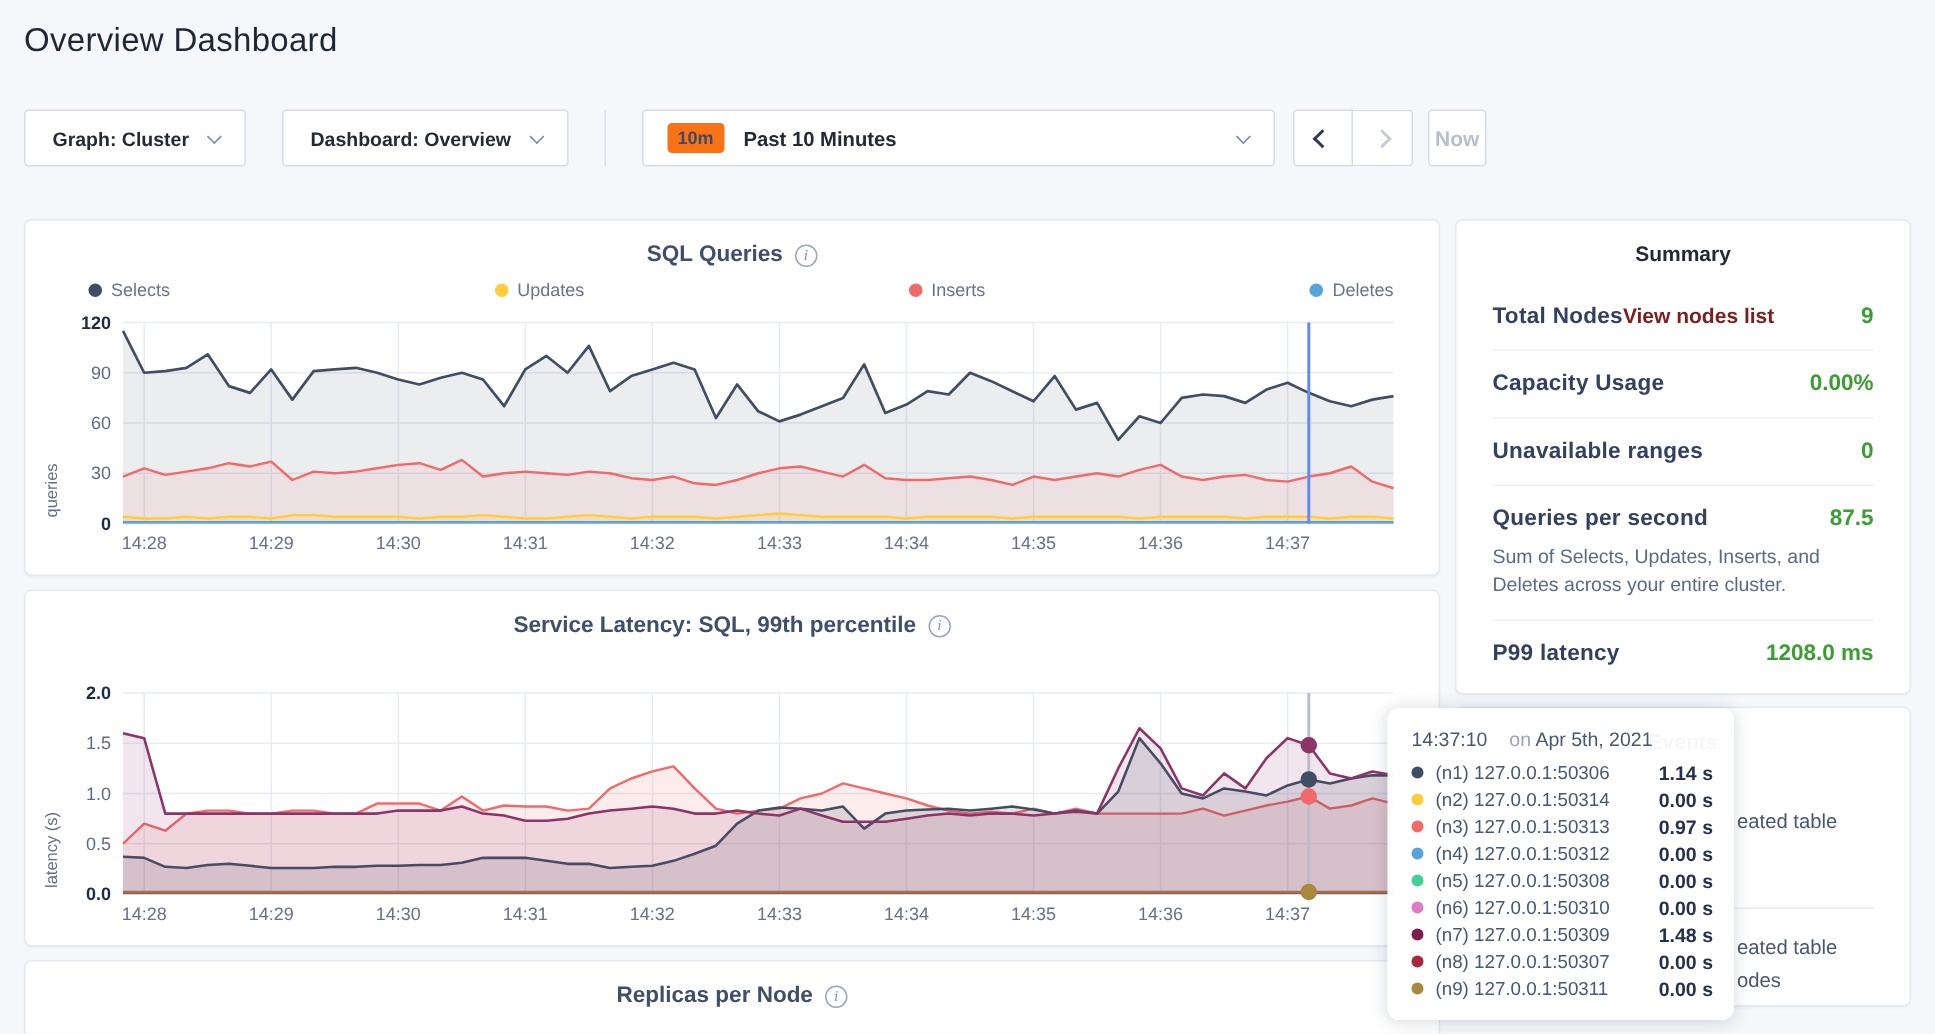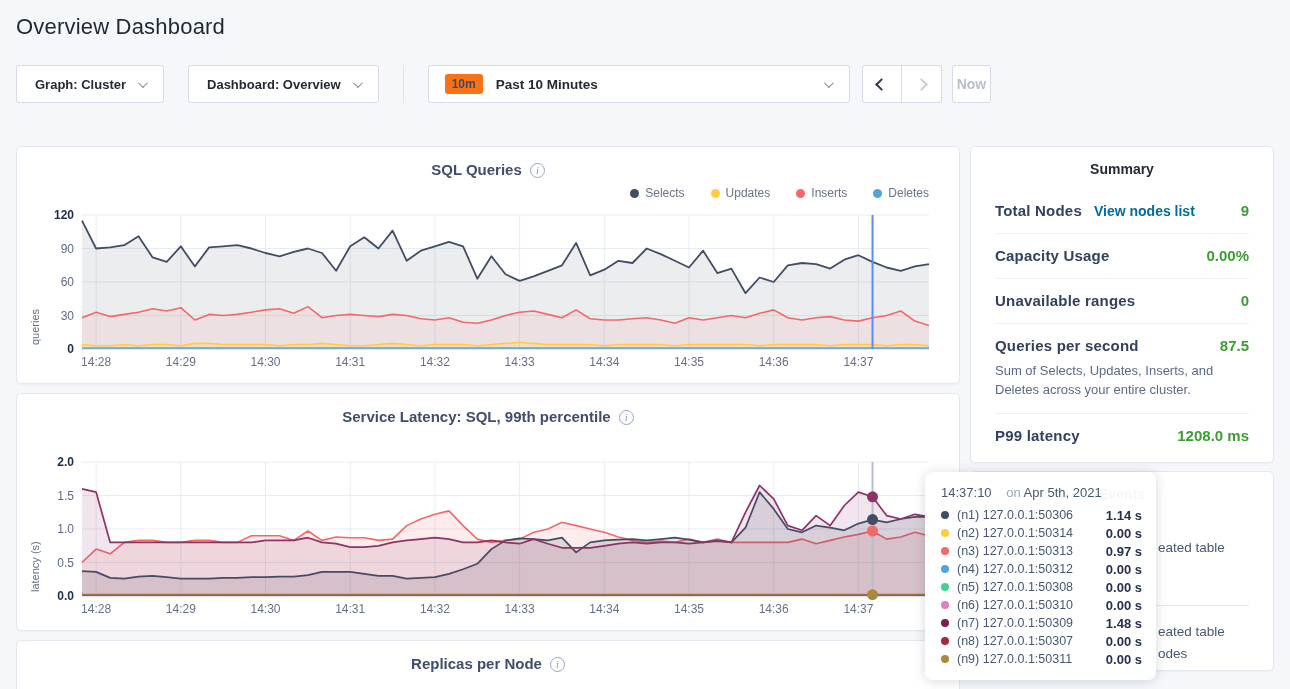--- a/index.html
+++ b/index.html
@@ -2,21 +2,21 @@
 <html><head>
 <meta charset="utf-8">
 <style>
   * { box-sizing: border-box; margin: 0; padding: 0; }
   html,body { width:1290px; height:689px; overflow:hidden; }
   body { background:#F5F7FA; font-family:"Liberation Sans", sans-serif; color:#475872; position:relative; }
   .page { padding:14px 0 0 16px; width:1274px; }
   h1 { font-size:22px; font-weight:500; color:#1D2736; letter-spacing:.2px; margin-bottom:25px; }
 
   
-  .controls { display:flex; align-items:flex-start; height:54px; margin-bottom:27px; }
+  .controls { display:flex; align-items:center; height:54px; margin-bottom:27px; }
   .btn { background:#fff; border:1px solid #D6DBE7; border-radius:3px; height:38px;
          display:inline-flex; align-items:center; justify-content:center; cursor:pointer;
          font-family:"Liberation Sans",sans-serif; }
   .dd { padding:0 18px; font-size:13px; font-weight:bold; color:#242A35; }
   .dd .lbl { margin-right:12px; }
   .chev { display:inline-block; width:7px; height:7px; border-right:1.8px solid #7B87A1;
           border-bottom:1.8px solid #7B87A1; transform:rotate(45deg) translateY(-2px); }
   .gap24 { width:24px; }
   .vdiv { width:1px; height:38px; background:#DDE2EC; margin:0 24px; }
   .time-picker { width:422px; justify-content:flex-start; padding:0 16px; position:relative; }
@@ -37,37 +37,37 @@
   .side-col { width:316px; margin-left:10px; display:flex; flex-direction:column; }
   .card { background:#fff; border:1px solid #E4E9F1; border-radius:5px; box-shadow:0 1px 2px rgba(20,30,50,.04); }
 
   
   .chart-card { height:238px; padding:14px 16px 0; margin-bottom:9px; position:relative; }
   .chart-head { text-align:center; height:22px; }
   .chart-title { font-size:15px; font-weight:bold; color:#3F4E6A; }
   .info-icon { display:inline-flex; align-items:center; justify-content:center; width:15px; height:15px;
                border:1px solid #97A5C2; border-radius:50%; color:#8291B2; font-size:10px;
                font-family:"Liberation Serif",serif; font-style:italic; margin-left:8px; vertical-align:1px; cursor:pointer; }
-  .legend-row { height:16px; margin:2px 14px 6px 0; display:flex; justify-content:flex-end; align-items:center; }
+  .legend-row { height:16px; margin:2px 14px 6px 0; display:flex; justify-content:space-between; align-items:center; }
   .legend-item { display:inline-flex; align-items:center; margin-left:26px; font-size:12px; color:#6A7387; }
   .legend-dot { width:9px; height:9px; border-radius:50%; margin-right:6px; }
   .chart-body { position:relative; height:170px; }
   .chart-body svg { display:block; }
   .y-unit { position:absolute; left:-4px; top:28px; height:110px; display:flex; align-items:center;
             writing-mode:vertical-rl; transform:rotate(180deg); font-size:11px; color:#646F85; }
   .replicas-card { height:238px; }
 
   
   .summary-card { padding:14px 24px 4px; }
   .side-title { text-align:center; font-size:14px; font-weight:bold; color:#242A35; padding-bottom:12px; }
   .sum-row { padding:13px 0 14px; border-bottom:1px solid #ECEFF4; }
   .sum-row:last-child { border-bottom:none; }
   .sum-line { display:flex; align-items:baseline; }
   .sum-label { font-size:15px; font-weight:bold; color:#32415F; letter-spacing:.2px; }
-  .sum-link { font-size:14px; font-weight:bold; color:#0369a1; margin-left:12px; cursor:pointer; }
+  .sum-link { font-size:14px; font-weight:bold; color:#7f1d1d; cursor:pointer; }
   .sum-value { margin-left:auto; font-size:15px; font-weight:bold; color:#3A9E32; }
   .sum-desc { font-size:13px; color:#5A6B87; line-height:19px; margin-top:7px; }
 
   
   .events-card { margin-top:8px; height:200px; padding:14px 24px 0; position:relative; overflow:hidden; }
   .ev-frag { font-size:13.5px; color:#475872; margin-left:163px; }
   .ev-item1 { margin-top:26px; }
   .ev-divider { border-top:1px solid #E8ECF2; margin-top:50px; }
   .ev-item2 { margin-top:15px; line-height:22px; }
 

